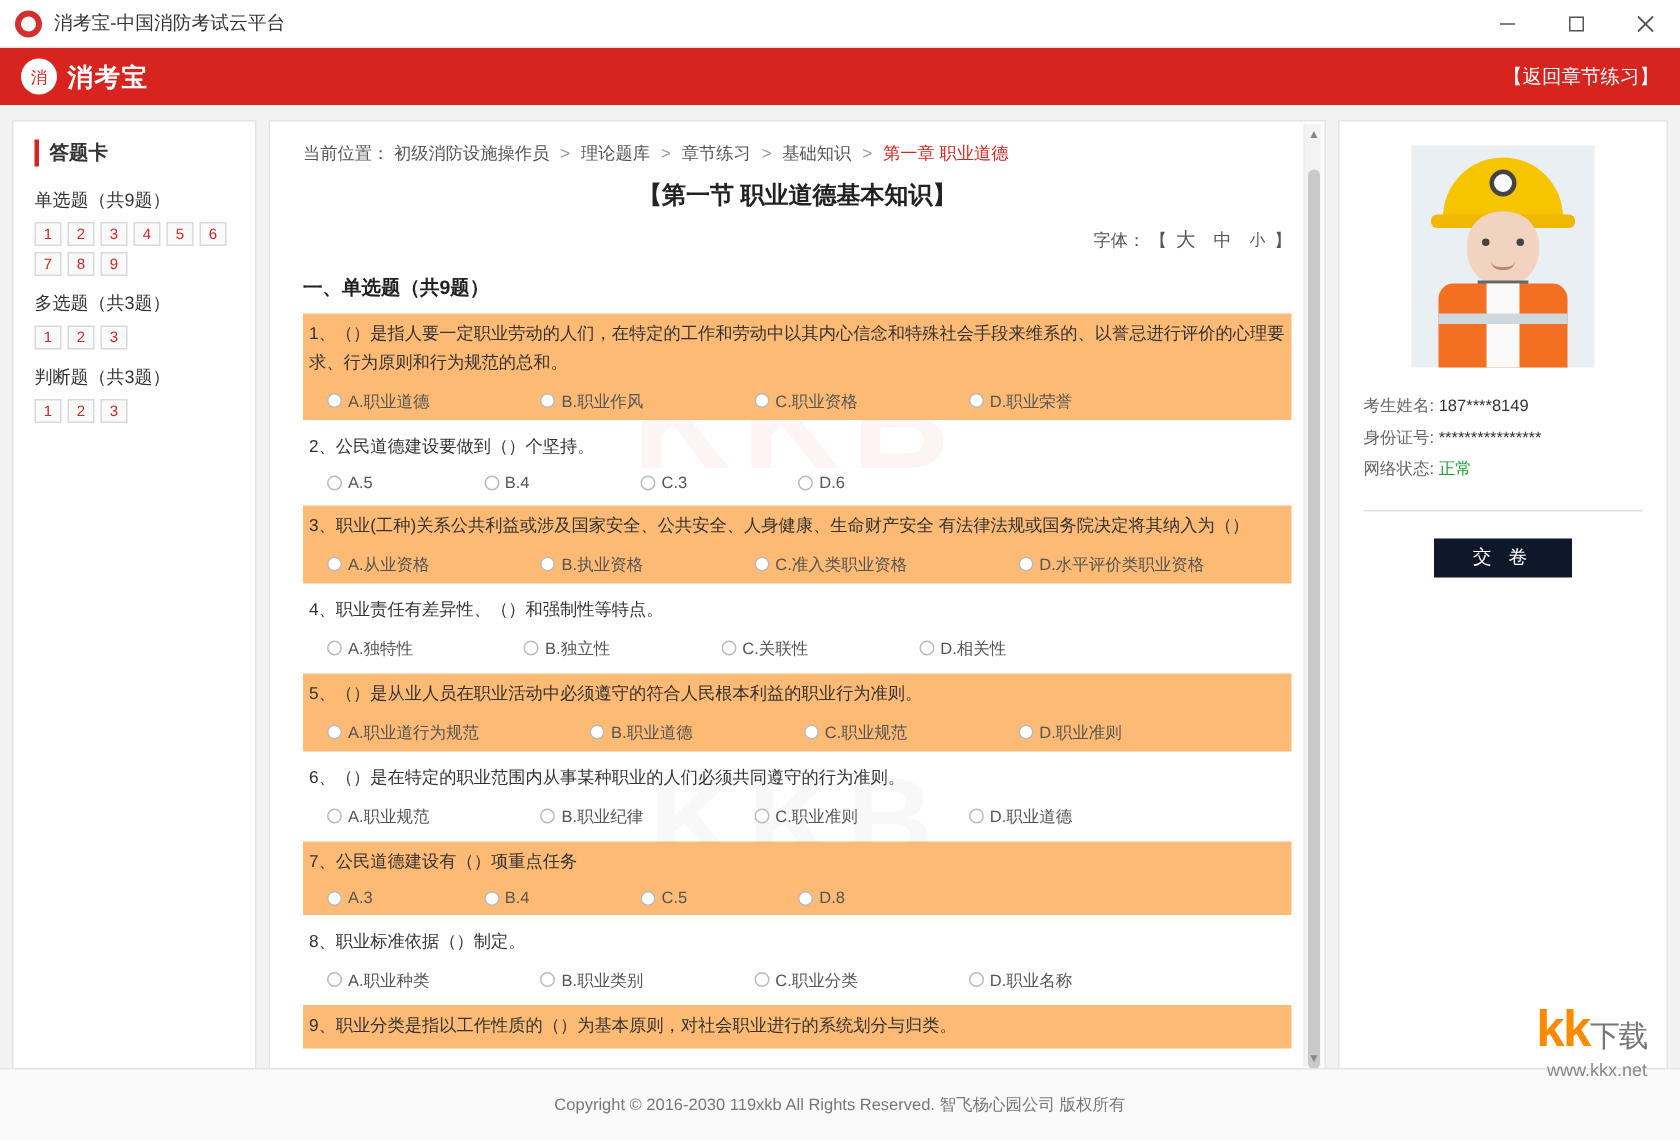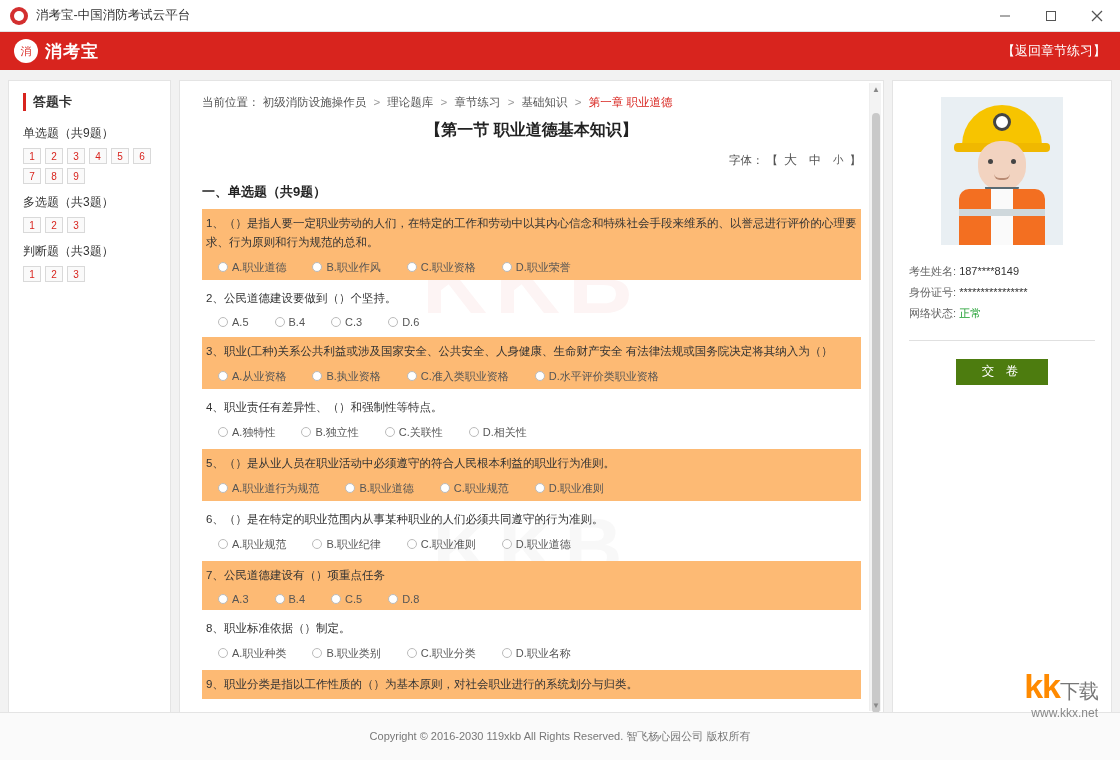--- a/index.html
+++ b/index.html
@@ -104,21 +104,21 @@
   }
   .fs-label { margin-right:3px; }
   .fs-opt { margin:0 6px; cursor:pointer; }
   .fs-opt.big { font-size:13px; }
   .fs-opt.mid { font-size:12px; }
   .fs-opt.small { font-size:10.5px; }
   .section-head { font-size:13px; font-weight:bold; color:#222; margin:14px 0 8px; }
   .q-block { margin-bottom:4px; padding:5px 4px; }
   .q-block.alt { background:#fdba74; }
   .q-stem { font-size:11.5px; color:#333; line-height:1.65; }
-  .q-opts { display:flex; flex-wrap:wrap; margin-top:8px; padding-left:12px; }
+  .q-opts { display:flex; flex-wrap:wrap; margin-top:8px; padding-left:12px;gap:48px; }
   .q-opt { display:flex; align-items:center; margin-right:26px; font-size:11px; color:#555; cursor:pointer; }
   .radio {
     width:10px; height:10px; border:1px solid #bbb; border-radius:50%;
     margin-right:4px; background:#fff; flex:0 0 auto;
   }
   
   .wm {
     position:absolute; left:0; right:0; top:150px; text-align:center;
     font-size:90px; font-weight:bold; color:rgba(216,36,30,0.05);
     letter-spacing:8px; pointer-events:none;
@@ -184,21 +184,21 @@
   .collar {
     position:absolute; left:44px; top:90px; width:34px; height:12px; background:#5b6b73;
     border-radius:0 0 16px 16px;
   }
   .info-row { font-size:11px; color:#555; line-height:1.9; }
   .info-row b { font-weight:normal; color:#666; }
   .info-val { color:#333; }
   .info-val.ok { color:#1a9d2c; }
   .hr { height:1px; background:#e0e0e0; margin:16px 0 18px; }
   .submit-btn {
-    display:block; width:92px; margin:0 auto; height:26px; background:#4d7c0f; color:#fff;
+    display:block; width:92px; margin:0 auto; height:26px; background:#0f172a; color:#fff;
     border:none; font-size:12.5px; letter-spacing:4px; cursor:pointer;
   }
   
   .footer {
     position:absolute; left:0; right:0; bottom:0; height:48px; background:#fafafa;
     border-top:1px solid #e4e4e4; display:flex; align-items:center; justify-content:center;
     font-size:11px; color:#777;
   }
   .kkb-logo {
     position:absolute; right:22px; bottom:40px; text-align:right;

